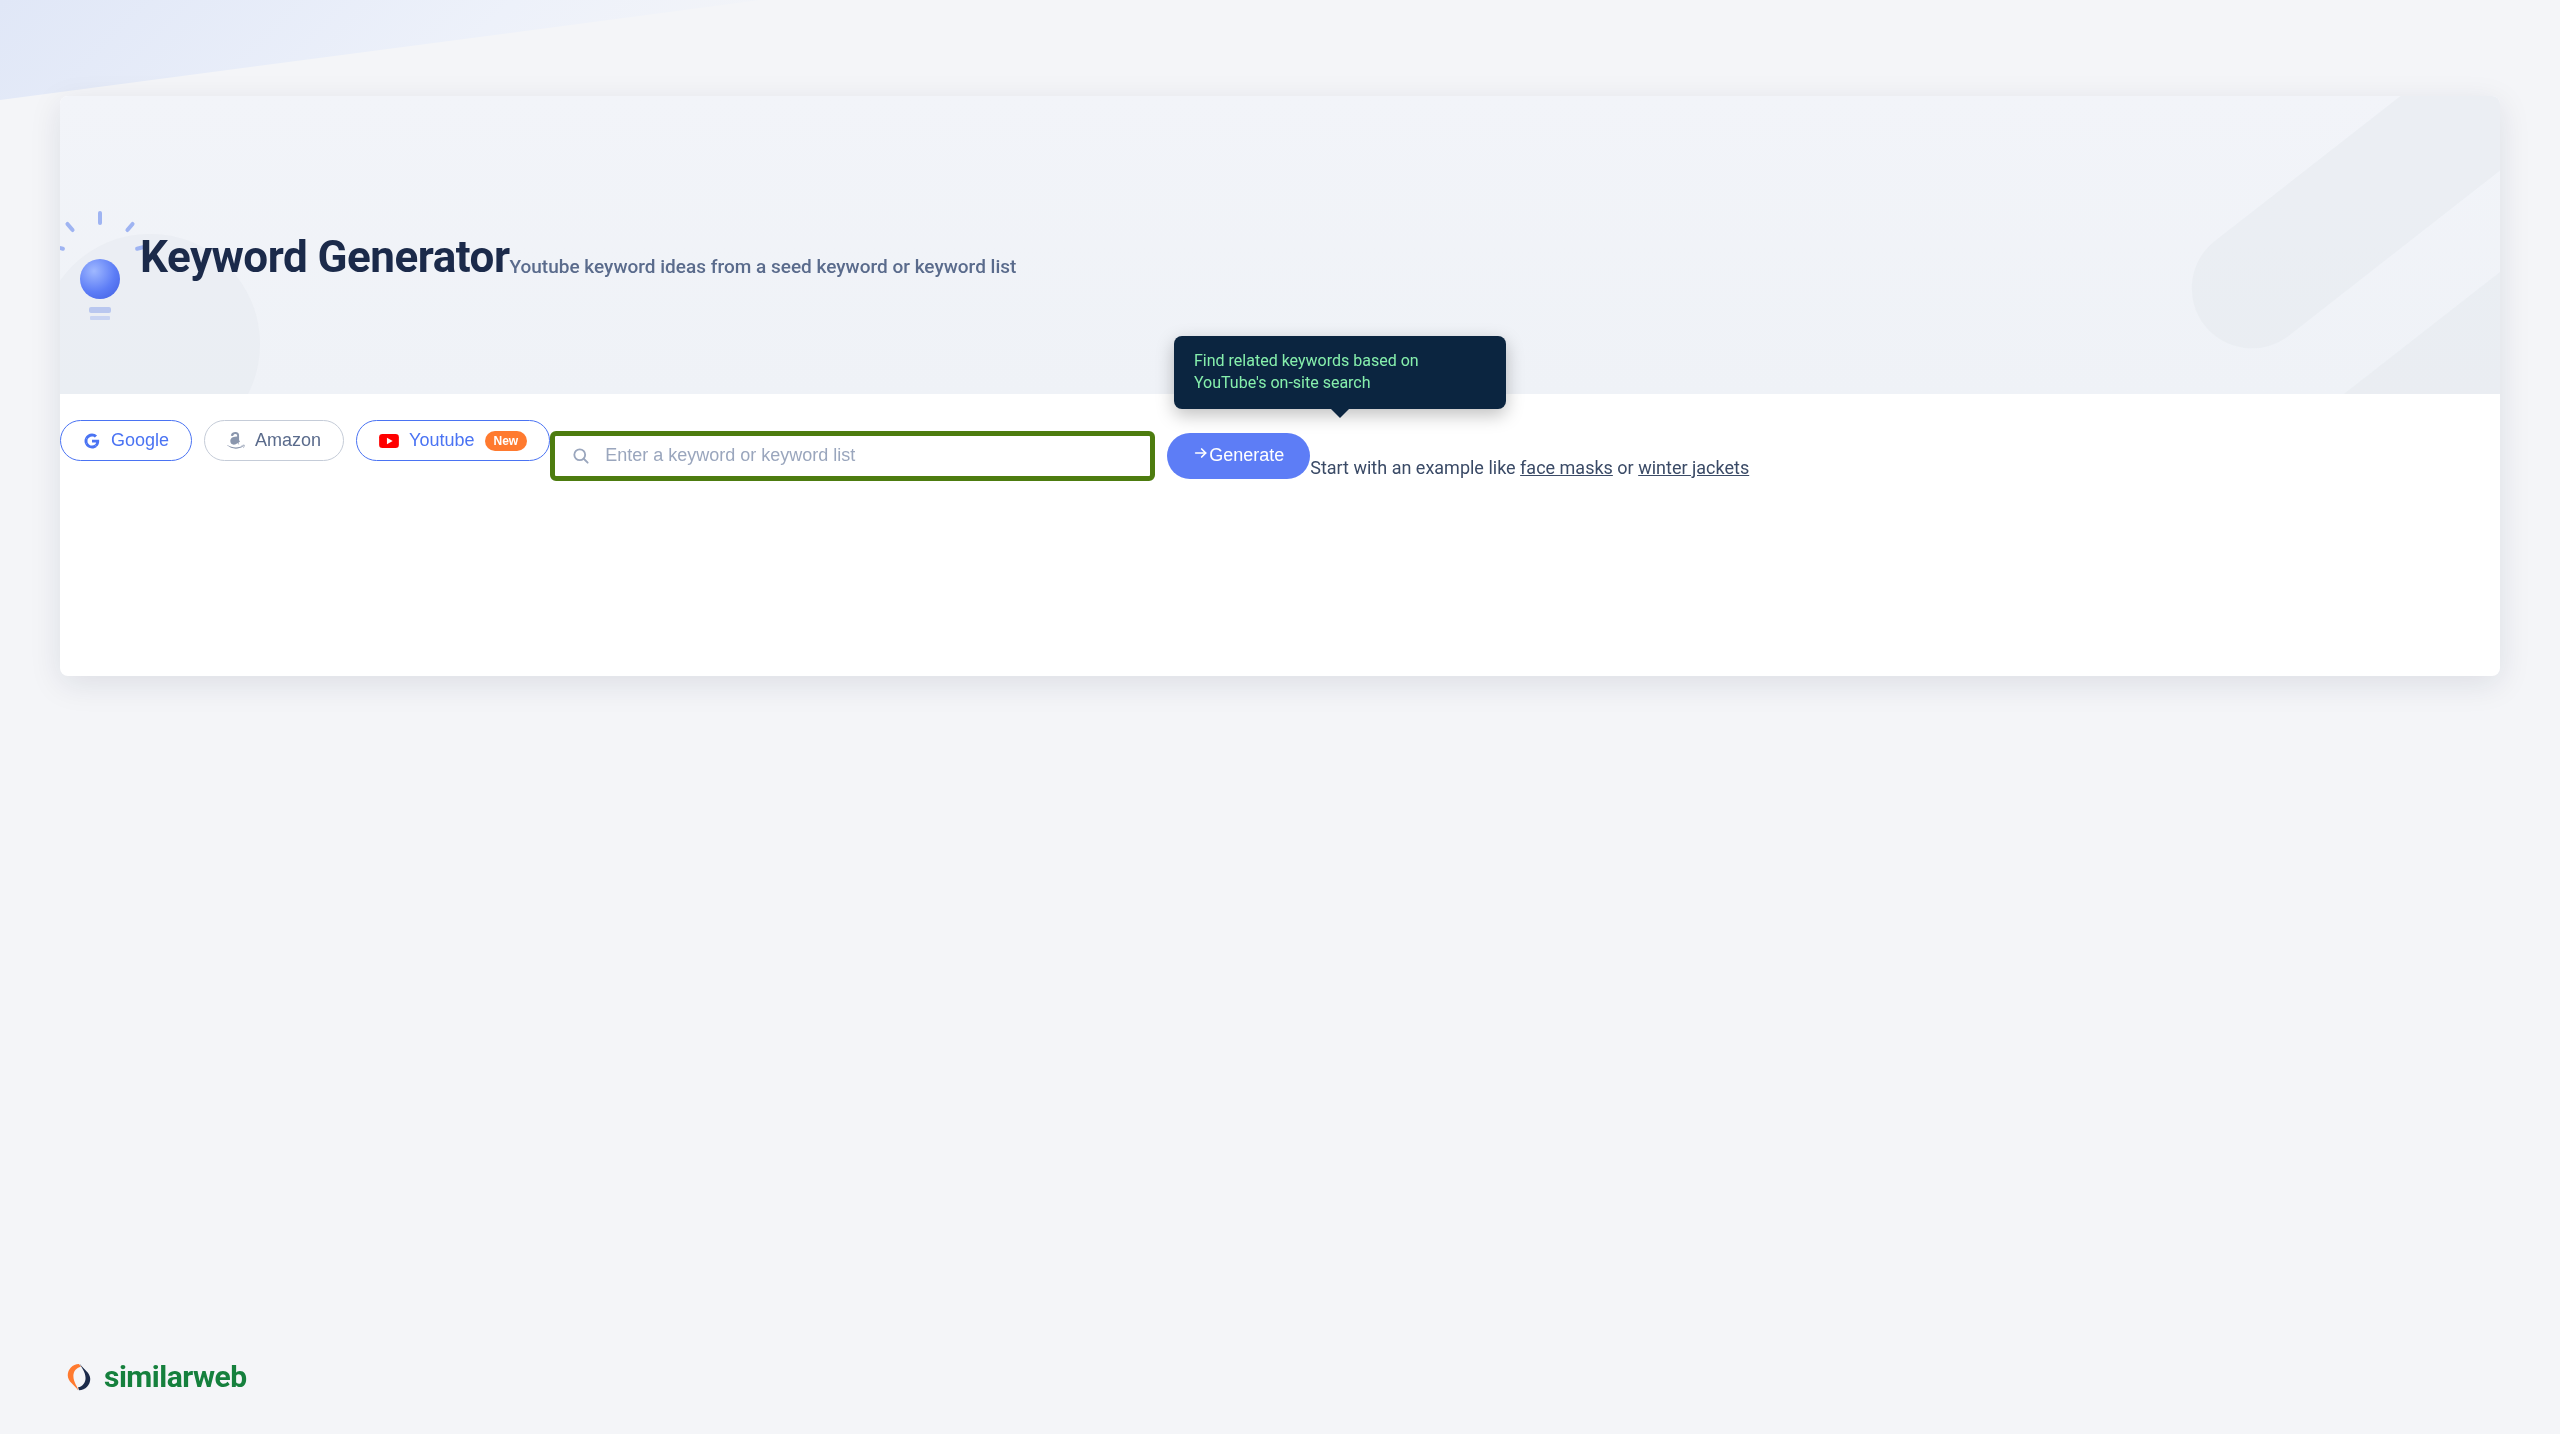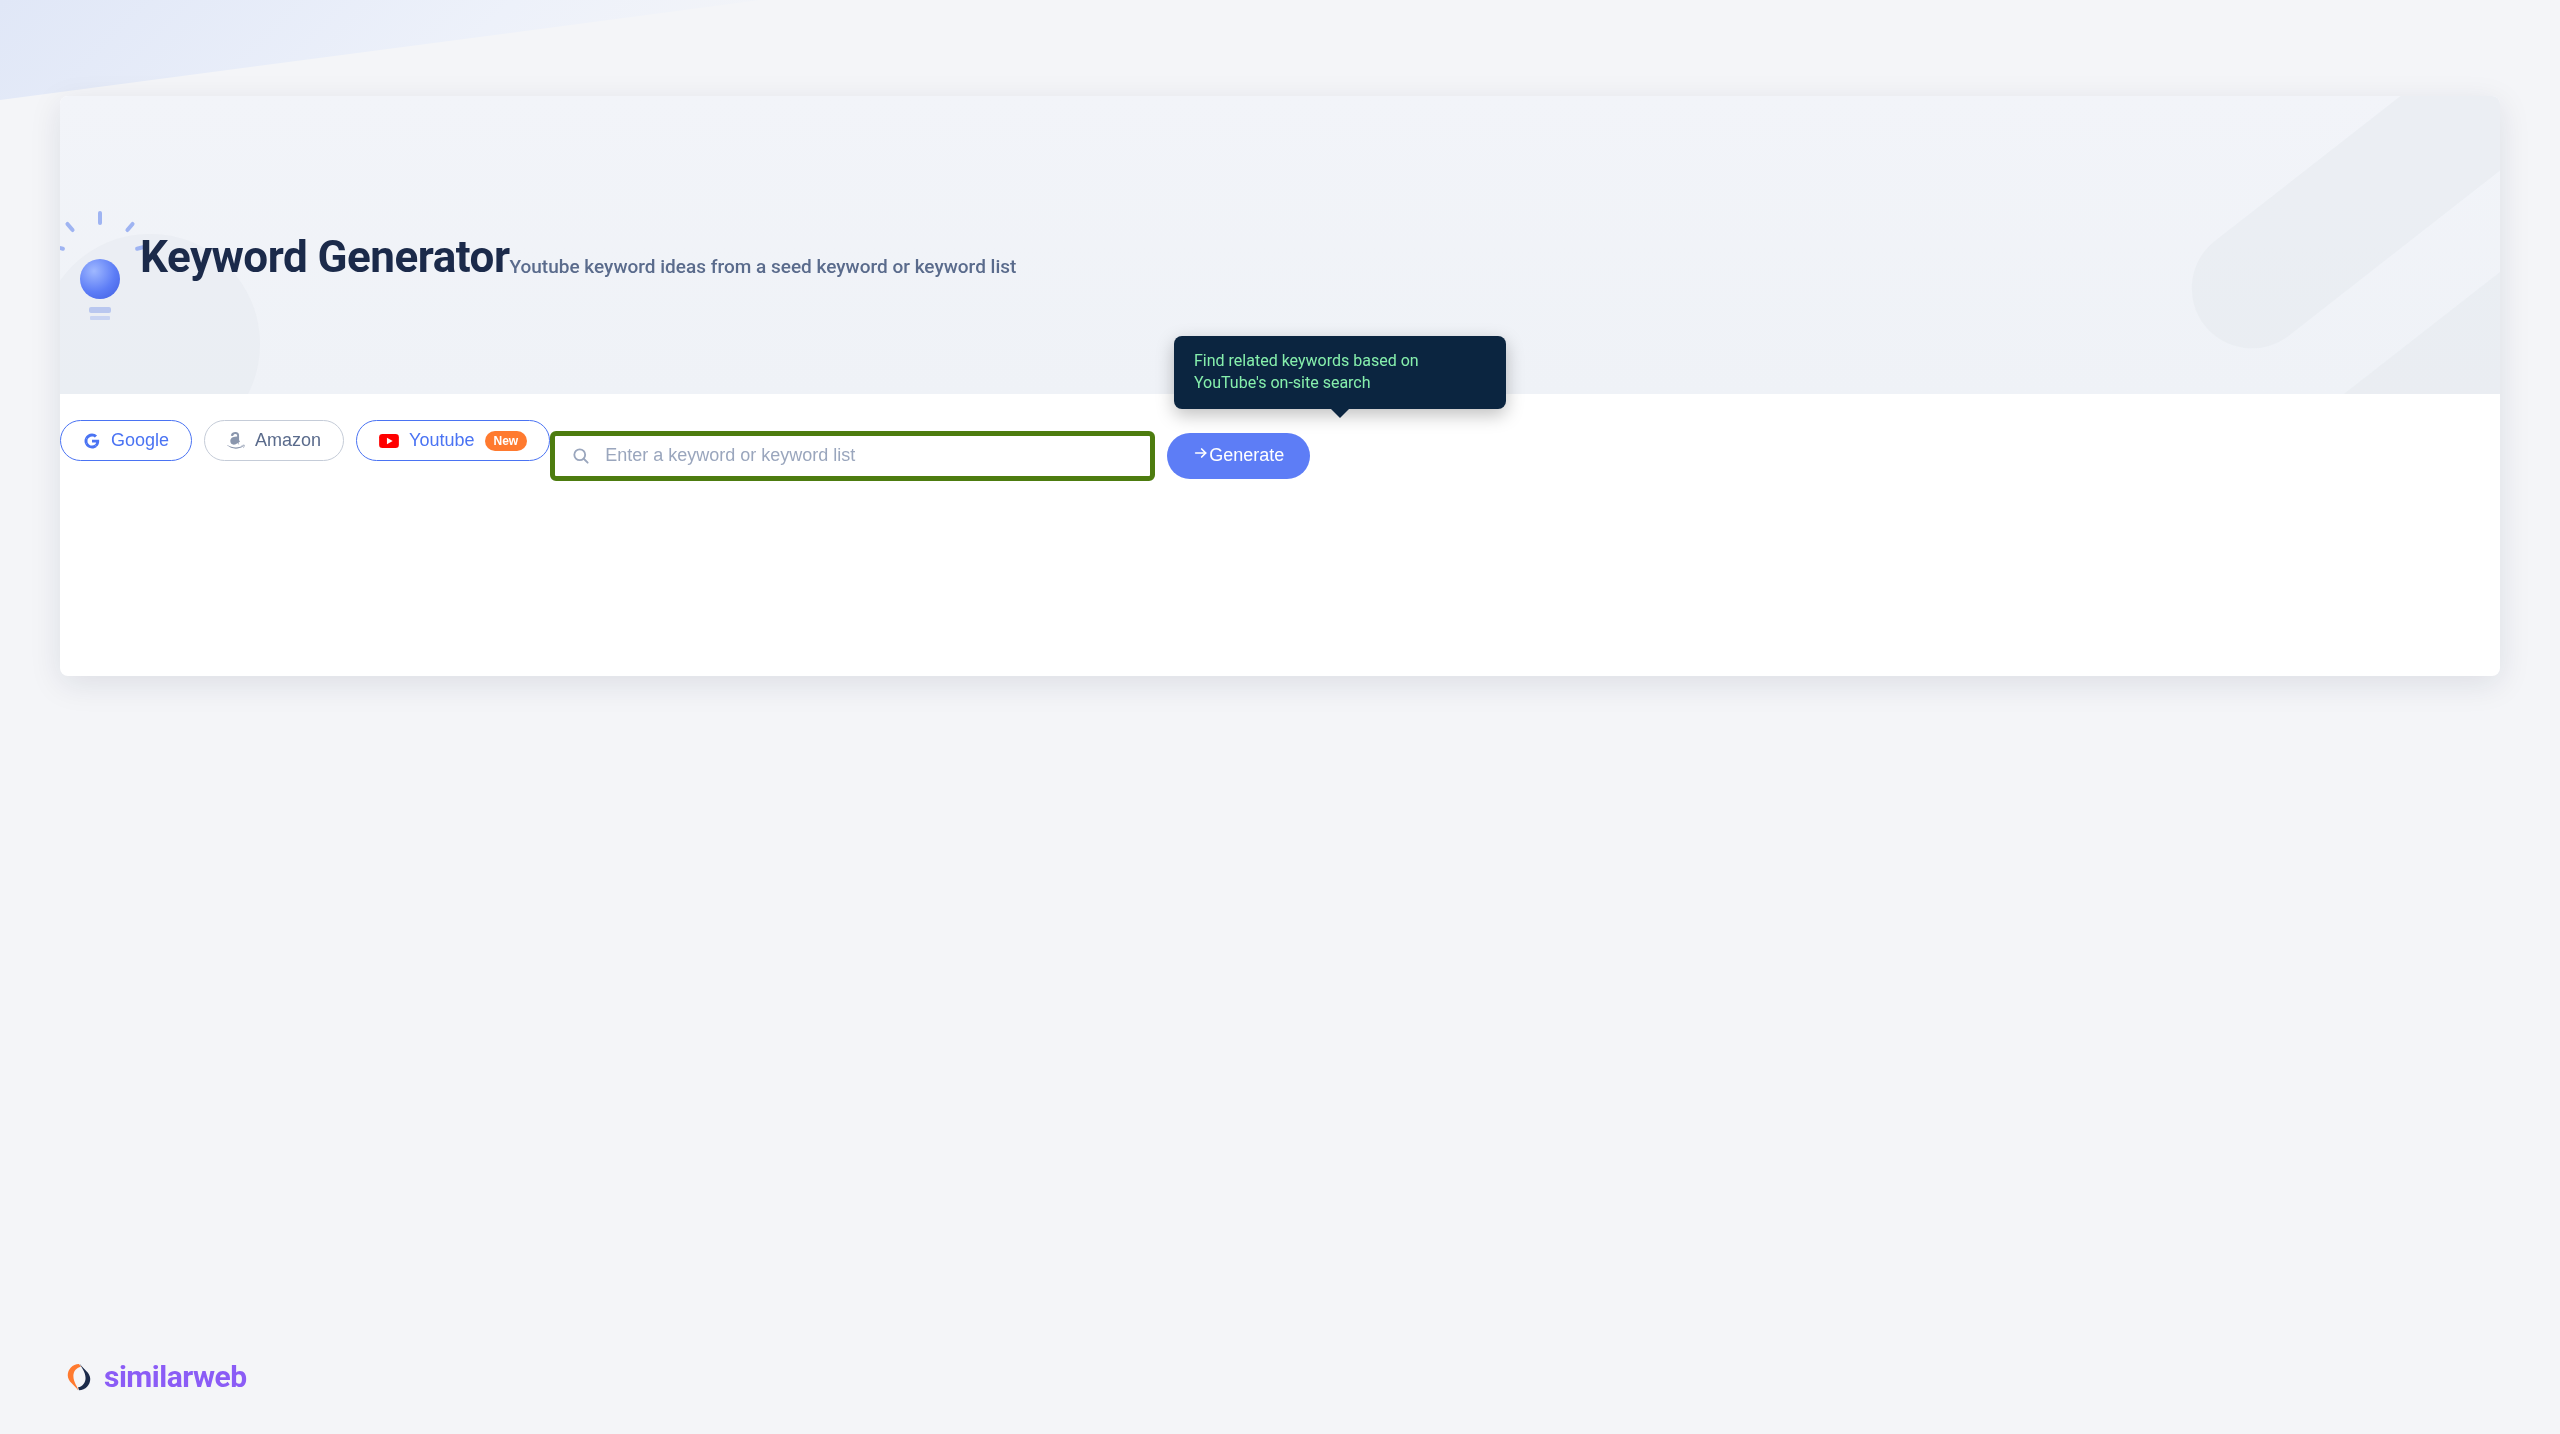--- a/index.html
+++ b/index.html
@@ -240,21 +240,21 @@
     gap: 10px;
     z-index: 2;
   }
   .brand-mark {
     width: 30px; height: 30px;
     position: relative;
   }
   .brand-text {
     font-size: 30px;
     font-weight: 700;
-    color: #8b5cf6;
+    color: #15803d;
     letter-spacing: -0.5px;
   }
 </style>
 </head>
 <body>
 
 <div class="bg-triangle"></div>
 
 <div class="card">
 
@@ -333,20 +333,23 @@
         <span class="ic">
           <svg width="16" height="16" viewBox="0 0 24 24" fill="none" stroke="#fff" stroke-width="2.5" stroke-linecap="round" stroke-linejoin="round">
               <line x1="4" y1="12" x2="19" y2="12"></line>
               <polyline points="13 6 19 12 13 18"></polyline>
             </svg>
         </span>
         <span>Generate</span>
       </button>
     </div>
 
+    <div class="examples">
+      <span>Start with an example like </span><a>face masks</a><span> or </span><a>winter jackets</a>
+    </div>
   </div>
 </div>
 
 <div class="brand">
   <span class="brand-mark">
     <svg width="30" height="30" viewBox="0 0 32 32">
         <path d="M16 2 C9 2 4 8 4 14 c0 7 7 10 11 16 C15 27 10 22 10 15 c0-5 3-9 8-10z" fill="#ff7a2f"></path>
         <path d="M16 30 C23 30 28 24 28 18 c0-7-7-10-11-16 1 3 6 8 6 15 0 5-3 9-8 10z" fill="#1b2a4a"></path>
       </svg>
   </span>

